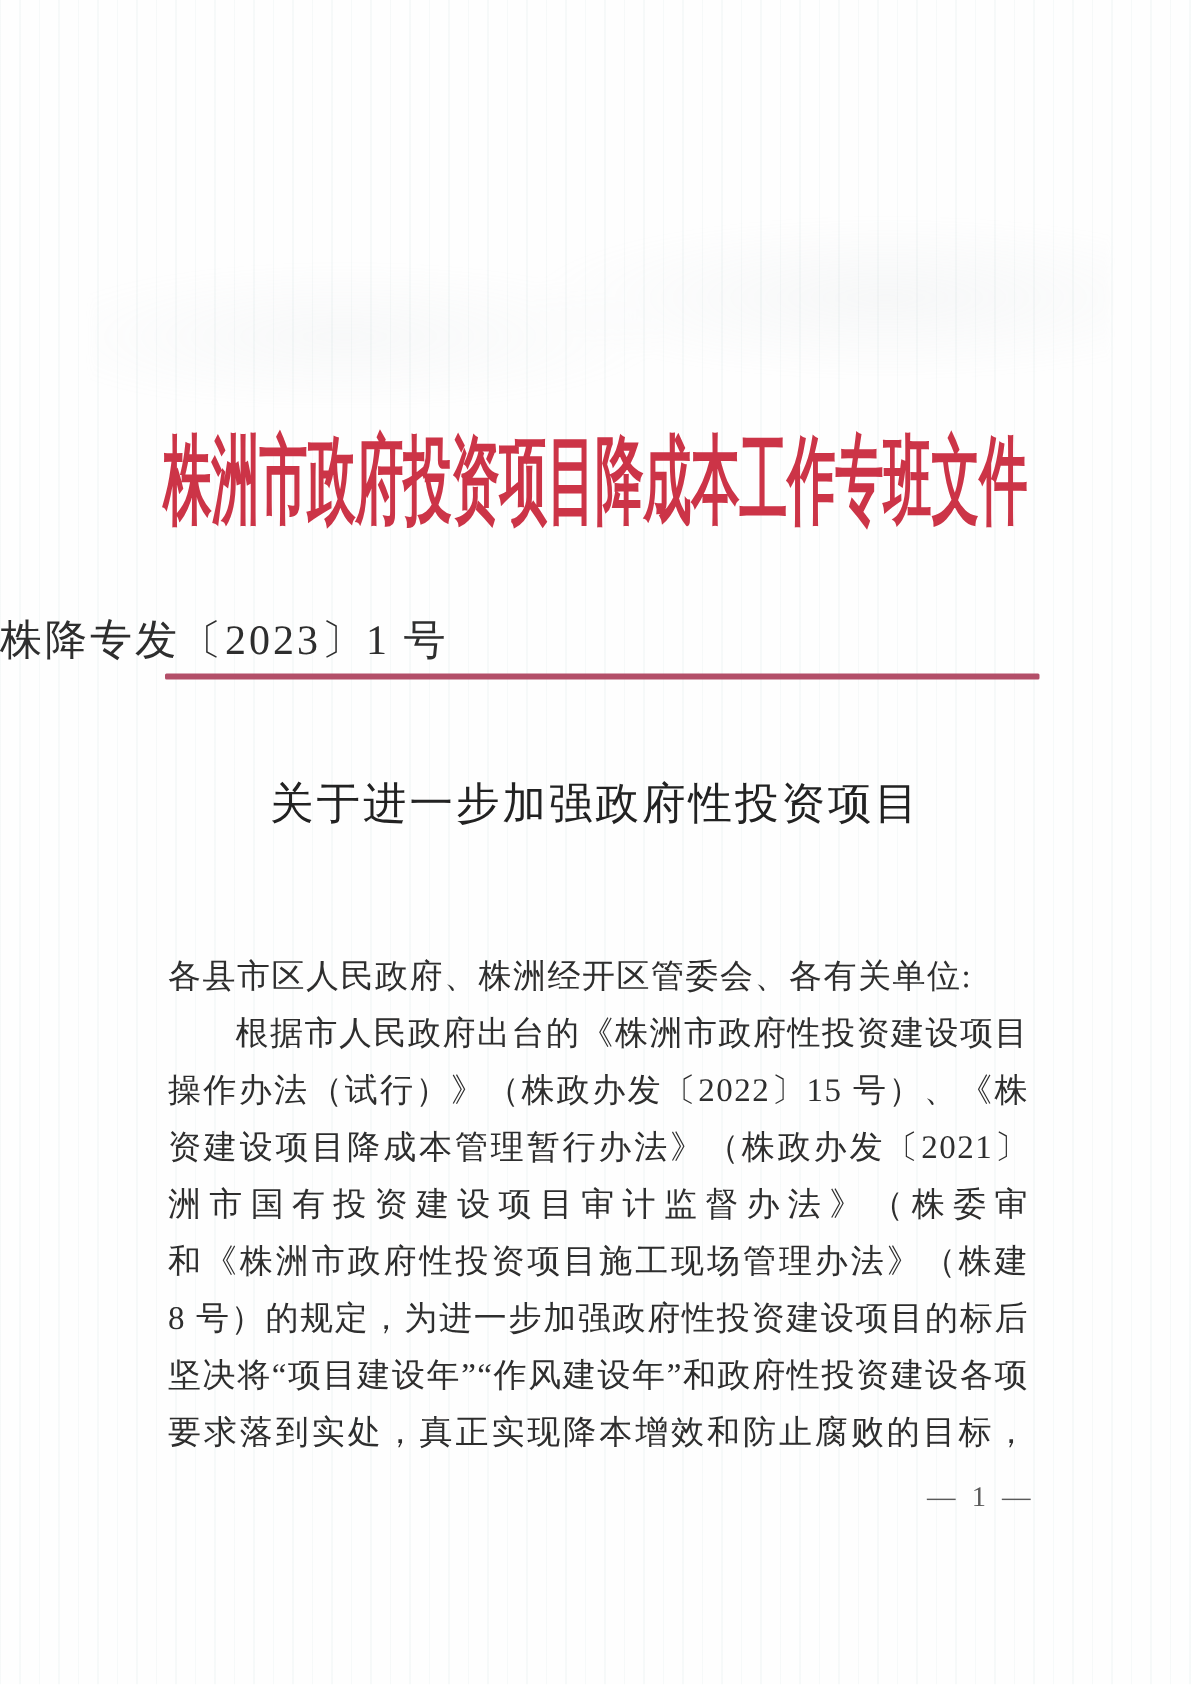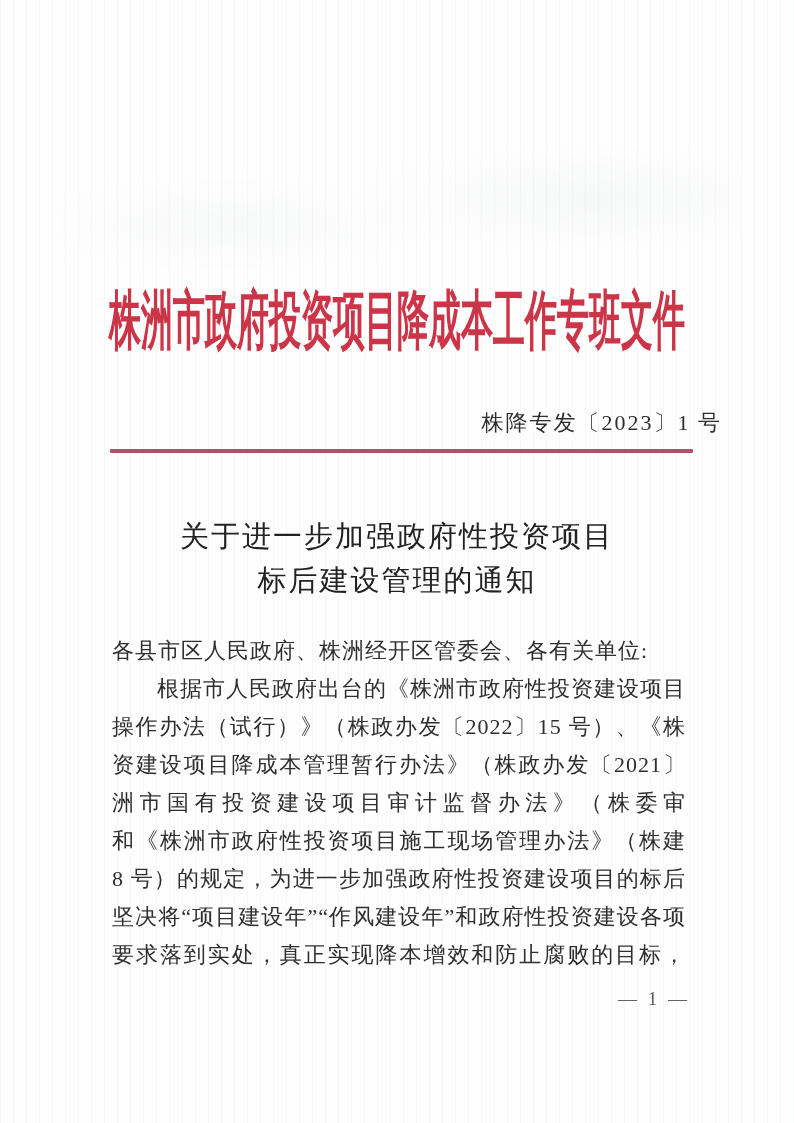--- a/index.html
+++ b/index.html
@@ -40,22 +40,22 @@
     font-weight: bold;
     color: var(--header_red, #cc3447);
     letter-spacing: 0px;
     transform: scale(1, 2.0);
     transform-origin: center center;
     white-space: nowrap;
   }
   .doc-number {
     position: absolute; left: 0; top: 408px;
     width: 722px;
-    text-align: right;
-    font-size: 22px;
+    text-align: left;
+    font-size: 28px;
     letter-spacing: 2px;
     color: var(--text_dark, #2e2e2e);
   }
   .red-rule {
     position: absolute; left: 110px; top: 449px;
     width: 583px; height: 4px;
     background: var(--rule_red, #b34f69);
     border-radius: 1px;
   }
   .doc-title {
@@ -101,21 +101,20 @@
   <div class="scan-smudge"></div>
 
   <div class="header-title">株洲市政府投资项目降成本工作专班文件</div>
 
   <div class="doc-number">株降专发〔2023〕1 号</div>
 
   <div class="red-rule"></div>
 
   <div class="doc-title">
     <div>关于进一步加强政府性投资项目</div>
-    <div>标后建设管理的通知</div>
   </div>
 
   <div class="body-block">
     <div class="salutation">各县市区人民政府、株洲经开区管委会、各有关单位:</div>
     <div class="bline indent">根据市人民政府出台的《株洲市政府性投资建设项目招投标</div>
     <div class="bline">操作办法（试行）》（株政办发〔2022〕15 号）、《株洲市政府投</div>
     <div class="bline">资建设项目降成本管理暂行办法》（株政办发〔2021〕17 号）、《株</div>
     <div class="bline">洲市国有投资建设项目审计监督办法》（株委审〔2021〕1 号）</div>
     <div class="bline">和《株洲市政府性投资项目施工现场管理办法》（株建函〔2023〕</div>
     <div class="bline">8 号）的规定，为进一步加强政府性投资建设项目的标后管理，</div>

